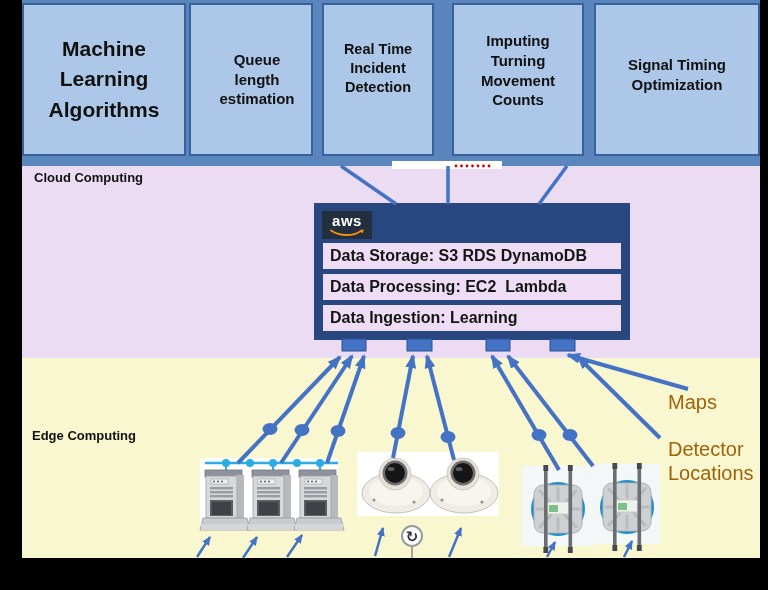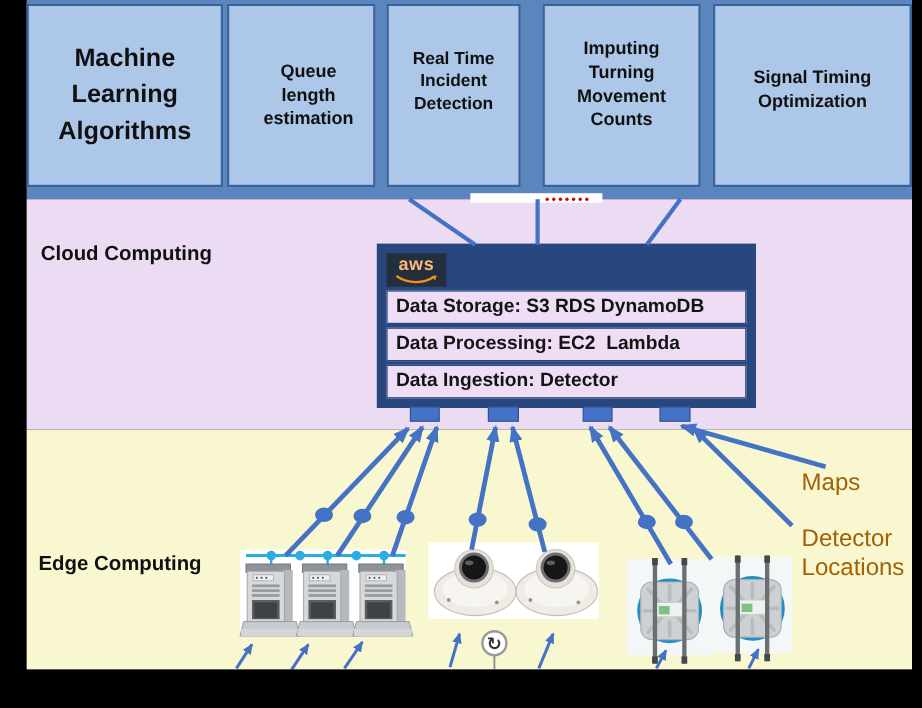--- a/index.html
+++ b/index.html
@@ -18,39 +18,39 @@
     top:3px;height:153px;background:#adc7e8;border:2.5px solid #37629c;
     box-sizing:border-box;z-index:3;display:flex;align-items:center;justify-content:center;
     text-align:center;font-weight:bold;line-height:1.32;padding:4px 8px;
   }
   .hbox-1{left:22px;width:164px;font-size:21px;line-height:1.45;}
   .hbox-2{left:189px;width:124px;font-size:15px;padding-left:20px;}
   .hbox-3{left:322px;width:112px;font-size:14.5px;padding-bottom:26px;}
   .hbox-4{left:452px;width:132px;font-size:15px;padding-bottom:22px;}
   .hbox-5{left:594px;width:166px;font-size:15px;padding-bottom:14px;}
   
-  .section-label{font-size:17px;font-weight:bold;z-index:6;margin-top:32px;}
+  .section-label{font-size:13px;font-weight:bold;z-index:6;}
   .cloud-label{left:34px;top:170px;}
   .edge-label{left:32px;top:428px;}
   
   .cloud-box{
     left:314px;top:203px;width:316px;height:137px;background:#27477e;
     box-sizing:border-box;padding:8px;display:flex;flex-direction:column;gap:3px;z-index:4;
   }
   .stack-row{flex:1;display:flex;gap:3px;min-height:0;}
   .row-cell{
     flex:1;background:#eeddf5;border:1px solid #27477e;box-sizing:border-box;
     display:flex;align-items:center;padding-left:7px;
     font-size:16px;font-weight:600;white-space:pre;color:#141414;
   }
   .aws-badge{
     width:50px;background:#232f3e;display:flex;flex-direction:column;
     align-items:center;justify-content:center;flex:none;
   }
-  .aws-text{color:#fdba74;font-size:15px;font-weight:bold;line-height:1;letter-spacing:.5px;margin-bottom:1px;}
+  .aws-text{color:#ffffff;font-size:15px;font-weight:bold;line-height:1;letter-spacing:.5px;margin-bottom:1px;}
   
   .ann-label{font-size:20px;font-weight:400;z-index:6;line-height:1.22;color:#a16207;}
   .maps-label{left:668px;top:390px;}
   .detloc-label{left:668px;top:437px;width:96px;}
   
   .overlay{left:0;top:0;z-index:5;}
   
   .bar{background:#000;z-index:10;}
   .bar-left{left:0;top:0;width:22px;height:590px;}
   .bar-right{left:760px;top:0;width:8px;height:590px;}
@@ -93,21 +93,21 @@
       </svg>
     </div>
   </div>
   <div class="stack-row">
     <div class="row-cell">Data Storage: S3 RDS DynamoDB</div>
   </div>
   <div class="stack-row">
     <div class="row-cell">Data Processing: EC2  Lambda</div>
   </div>
   <div class="stack-row">
-    <div class="row-cell">Data Ingestion: Detector</div>
+    <div class="row-cell">Data Ingestion: Learning</div>
   </div>
 </div>
 
 <div class="abs ann-label maps-label">Maps</div>
 <div class="abs ann-label detloc-label">Detector Locations</div>
 
 <svg class="abs overlay" width="768" height="590" viewBox="0 0 768 590">
   <defs>
     <marker id="ah" markerUnits="userSpaceOnUse" markerWidth="16" markerHeight="12" refX="12" refY="5.5" orient="auto">
       <path d="M0,0 L14,5.5 L0,11 Z" fill="#4472c4"></path>

